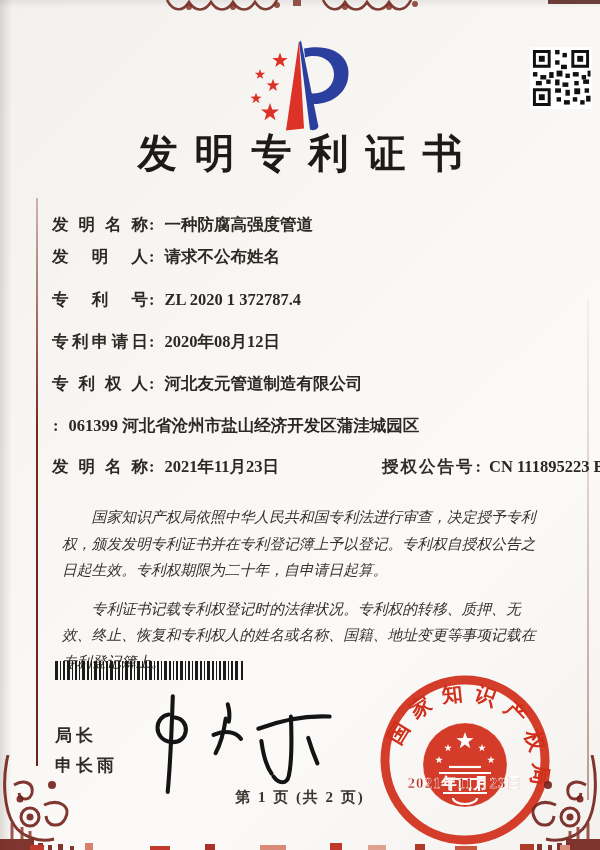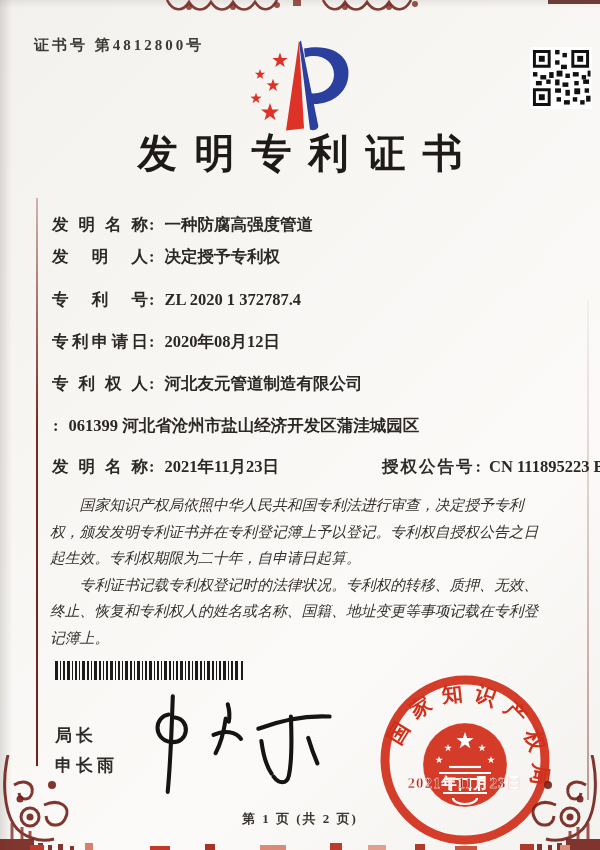--- a/index.html
+++ b/index.html
@@ -27,28 +27,28 @@
   .row{position:absolute;left:52px;display:flex;align-items:baseline;font-size:16.5px;font-weight:600;white-space:nowrap;}
   .lbl{display:inline-block;width:96px;text-align:justify;text-align-last:justify;color:#2c2824;}
   .colon{margin-left:1px;}
   .val{margin-left:10px;color:#2c2824;}
   .pair2{position:absolute;left:330px;top:0;display:flex;align-items:baseline;}
   .pair2 .lbl2{letter-spacing:2px;}
   .pair2 .val{margin-left:8px;}
 
   .body-text{position:absolute;left:50px;top:492px;width:502px;font-size:14.8px;line-height:26.5px;
     font-style:italic;font-weight:500;color:#35302b;}
-  .body-text p{margin:0;text-indent:2em;}
+  .body-text p{margin:12px;text-indent:2em;}
 
   .barcode{position:absolute;left:55px;top:661px;width:190px;height:19px;}
   .signer-title{position:absolute;left:55px;top:724px;font-size:17px;font-weight:700;letter-spacing:4px;}
   .signer-name{position:absolute;left:55px;top:754px;font-size:17px;font-weight:700;letter-spacing:4px;}
   .signature{position:absolute;left:135px;top:686px;width:210px;height:112px;}
   .seal{position:absolute;left:375px;top:670px;width:180px;height:180px;}
-  .footer{position:absolute;left:0;top:810px;width:100%;text-align:center;font-size:13px;letter-spacing:2px;font-weight:600;color:#3a352f;}
+  .footer{position:absolute;left:0;top:788px;width:100%;text-align:center;font-size:15px;letter-spacing:2px;font-weight:600;color:#3a352f;}
 
   .orn-top{position:absolute;left:165px;top:0;width:280px;height:16px;}
   .orn-bl{position:absolute;left:0;top:755px;width:115px;height:95px;}
   .orn-br{position:absolute;left:485px;top:755px;width:115px;height:95px;transform:scaleX(-1);}
   .orn-bottom{position:absolute;left:0;top:843px;width:600px;height:7px;}
 </style>
 </head>
 <body>
 
 <div class="page">
@@ -68,21 +68,20 @@
       <circle cx="24" cy="7" r="3"></circle>
         <circle cx="68" cy="7" r="3"></circle>
         <circle cx="112" cy="5" r="3"></circle>
       <circle cx="180" cy="7" r="3"></circle>
         <circle cx="224" cy="7" r="3"></circle>
         <circle cx="250" cy="4" r="3"></circle>
       <rect x="128" y="0" width="8" height="6"></rect>
     </g>
   </svg>
 
-  <div class="cert-no">证书号 第4812800号</div>
 
   <svg class="qr" viewBox="0 0 42 42">
     <rect width="42" height="42" fill="#fff"></rect>
     <g fill="#111">
       <path d="M2,2 h12 v12 h-12 Z M4,4 v8 h8 v-8 Z"></path>
         <rect x="6" y="6" width="4" height="4"></rect>
       <path d="M28,2 h12 v12 h-12 Z M30,4 v8 h8 v-8 Z"></path>
         <rect x="32" y="6" width="4" height="4"></rect>
       <path d="M2,28 h12 v12 h-12 Z M4,30 v8 h8 v-8 Z"></path>
         <rect x="6" y="32" width="4" height="4"></rect>
@@ -137,21 +136,21 @@
   <h1 class="doc-title">发明专利证书</h1>
 
   <div class="row" style="top:214px">
     <span class="lbl">发明名称</span>
       <span class="colon">:</span>
     <span class="val">一种防腐高强度管道</span>
   </div>
   <div class="row" style="top:246px">
     <span class="lbl">发明人</span>
       <span class="colon">:</span>
-    <span class="val">决定授予专利权</span>
+    <span class="val">请求不公布姓名</span>
   </div>
   <div class="row" style="top:289px">
     <span class="lbl">专利号</span>
       <span class="colon">:</span>
     <span class="val">ZL 2020 1 372787.4</span>
   </div>
   <div class="row" style="top:331px">
     <span class="lbl">专利申请日</span>
       <span class="colon">:</span>
     <span class="val">2020年08月12日</span>

